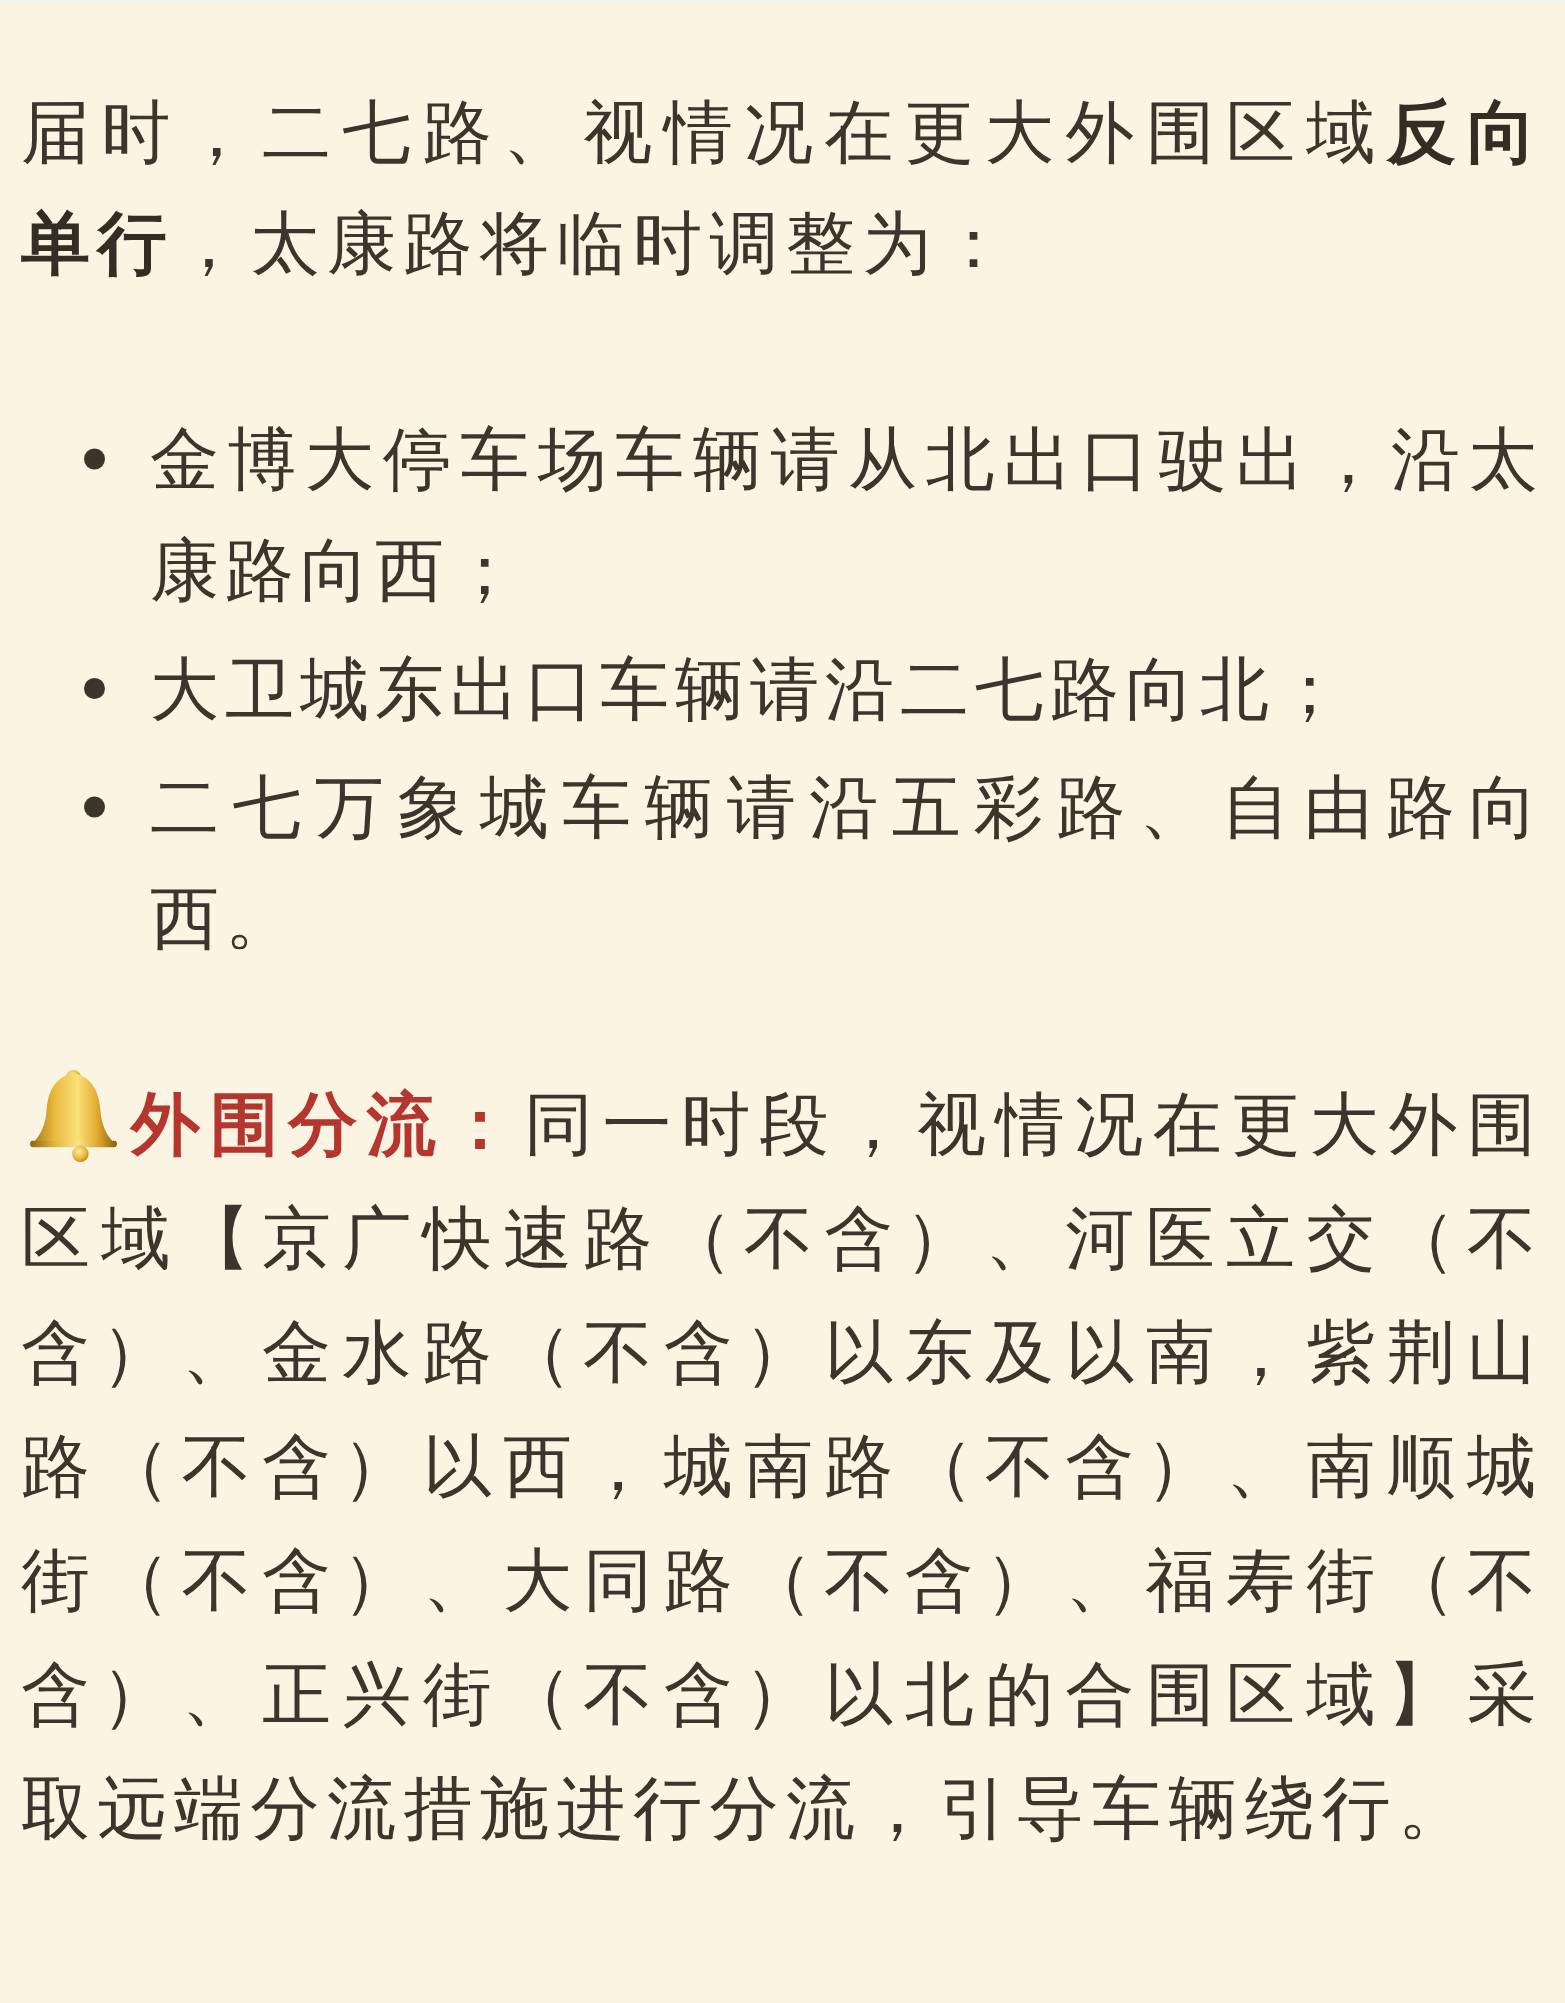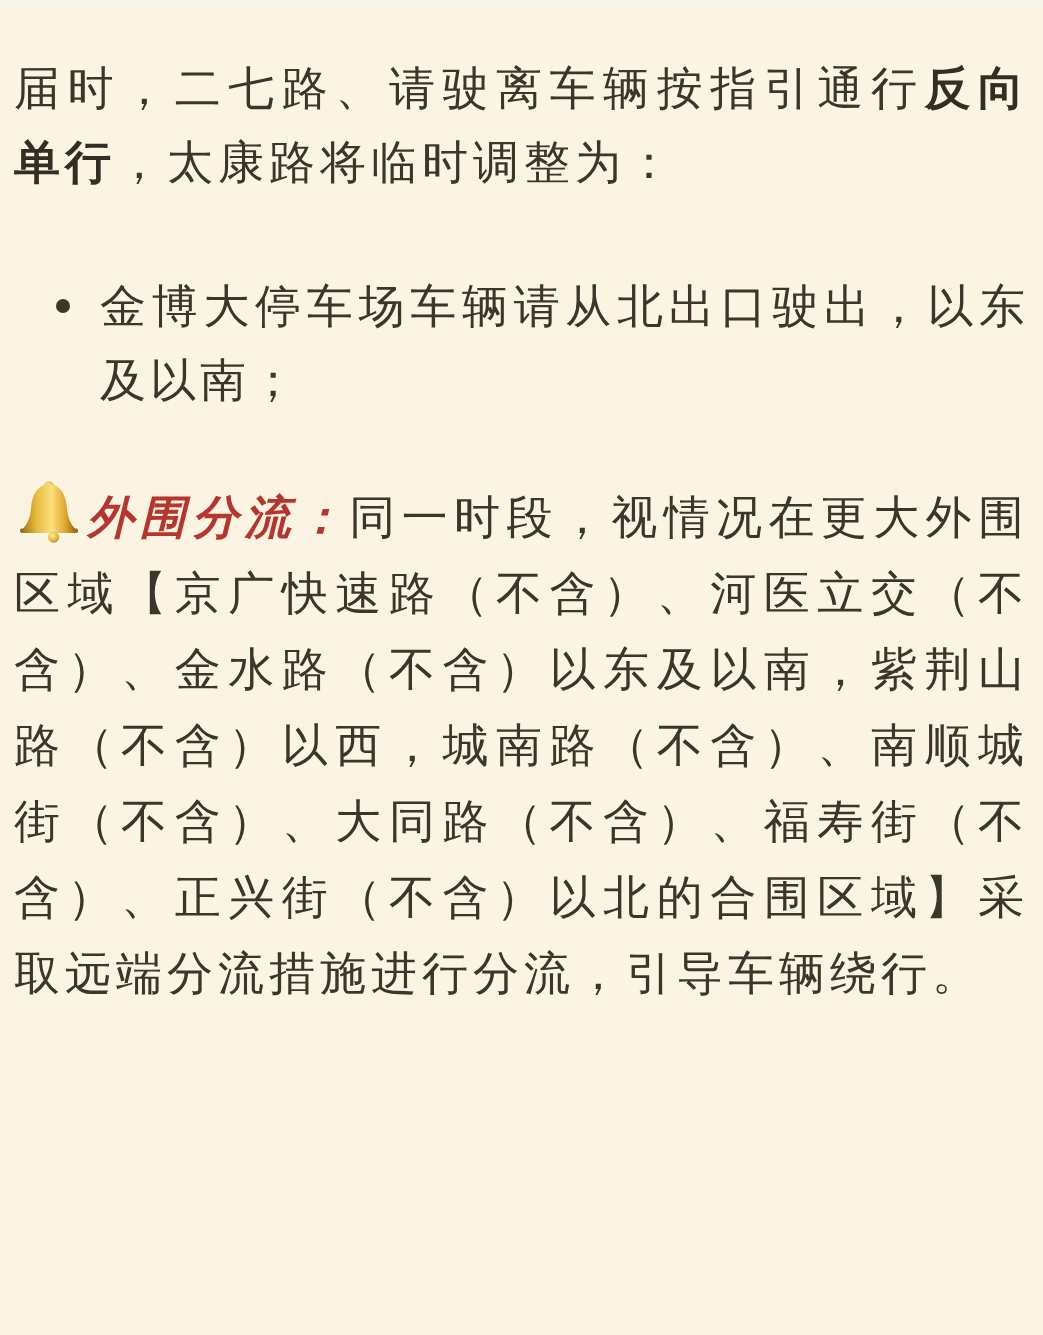--- a/index.html
+++ b/index.html
@@ -56,21 +56,20 @@
     border-radius: 50%;
     background: #3b352b;
   }
   .notice {
     margin: 62px 0 0 0;
     line-height: 76px;
   }
   .notice .red-label {
     color: #b5362e;
     font-weight: 700;
-    font-style: italic;
   }
   .bell-wrap {
     display: inline-block;
     width: 70px;
     height: 66px;
     vertical-align: -12px;
     margin-right: 2px;
   }
   .bell-wrap svg {
     display: block;
@@ -78,26 +77,34 @@
     height: 100%;
   }
 </style>
 </head>
 <body>
 
 <div class="top-edge"></div>
 
 <div class="article">
 
-  <p class="intro"><span>届时，二七路、请驶离车辆按指引通行</span><strong>反向单行</strong><span>，太康路将临时调整为：</span></p>
+  <p class="intro"><span>届时，二七路、视情况在更大外围区域</span><strong>反向单行</strong><span>，太康路将临时调整为：</span></p>
 
   <ul class="route-list">
     <li>
       <span class="bullet-dot"></span>
-      <span>金博大停车场车辆请从北出口驶出，以东及以南；</span>
+      <span>金博大停车场车辆请从北出口驶出，沿太康路向西；</span>
+    </li>
+    <li>
+      <span class="bullet-dot"></span>
+      <span>大卫城东出口车辆请沿二七路向北；</span>
+    </li>
+    <li>
+      <span class="bullet-dot"></span>
+      <span>二七万象城车辆请沿五彩路、自由路向西。</span>
     </li>
   </ul>
 
   <p class="notice"><span class="bell-wrap"><svg viewBox="0 0 72 72" xmlns="http://www.w3.org/2000/svg" aria-hidden="true">
         <defs>
           <linearGradient id="goldBody" x1="0" y1="0" x2="1" y2="0">
             <stop offset="0" stop-color="#a87c1b"></stop>
             <stop offset="0.25" stop-color="#e9b93c"></stop>
             <stop offset="0.55" stop-color="#f9e07a"></stop>
             <stop offset="0.8" stop-color="#e2ab2e"></stop>

